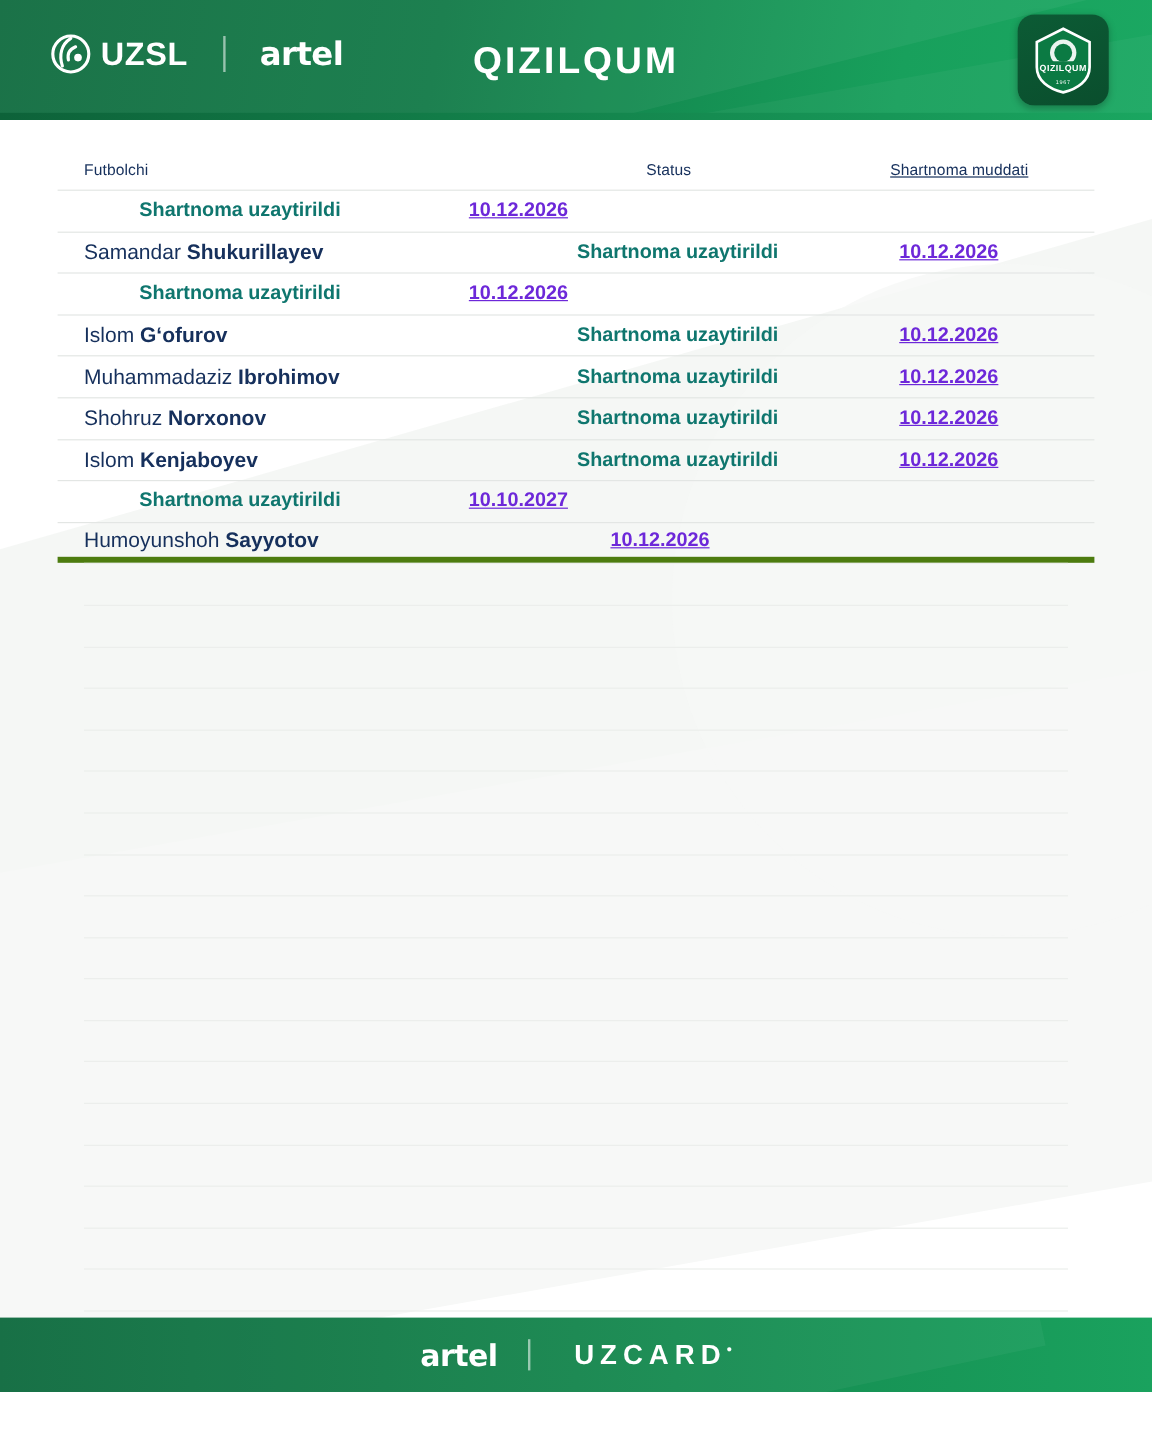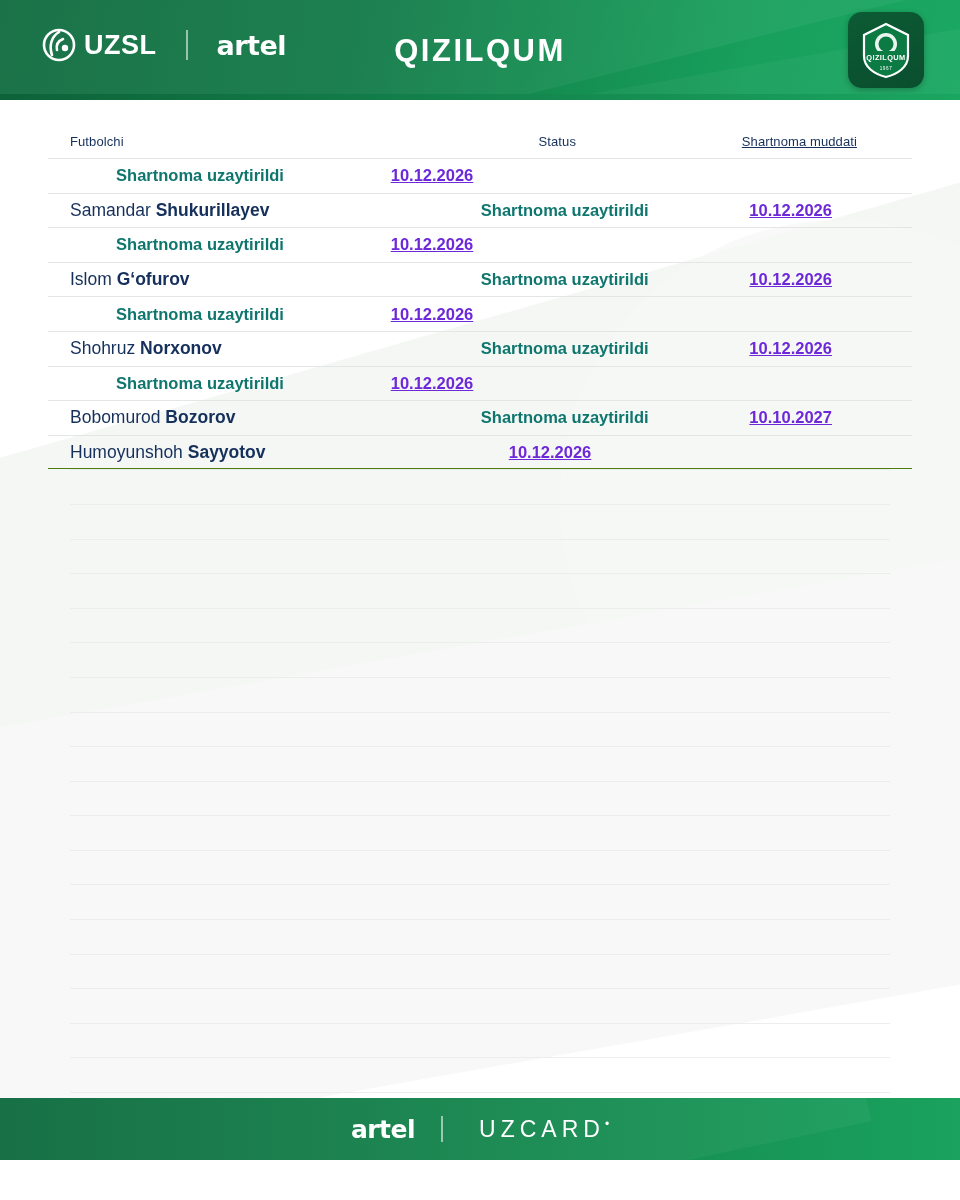--- a/index.html
+++ b/index.html
@@ -165,21 +165,21 @@
   }
   .t-head .th.col-player { text-align: left; }
 
   .t-row {
     display: flex;
     align-items: center;
     height: 34.6px;
     border-top: 1px solid #e3e6e4;
     padding: 0 22px;
   }
-  .t-row:last-child { border-bottom: 1px solid #4d7c0f; }
+  .t-row:last-child { border-bottom: 5px solid #4d7c0f; }
 
   .cell-player {
     font-size: 17.5px;
     color: #16305c;
     font-weight: 400;
     white-space: nowrap;
   }
   .cell-player b { font-weight: 700; }
   .cell-status {
     font-size: 16.5px;
@@ -228,21 +228,21 @@
   }
   .footer-div {
     position: relative;
     width: 2px; height: 26px;
     background: rgba(255,255,255,0.55);
   }
   .footer-uzcard {
     position: relative;
     color: #ffffff;
     font-size: 23px;
-    font-weight: 400;
+    font-weight: 700;
     letter-spacing: 5px;
     margin-left: 10px;
   }
   .footer-uzcard sup { font-size: 12px; letter-spacing: 0; }
 </style>
 </head>
 <body>
 
 <div id="page">
 
@@ -306,34 +306,35 @@
           <div class="t-row">
             <div class="cell-status col-status">Shartnoma uzaytirildi</div>
             <div class="cell-date col-date">10.12.2026</div>
           </div>
           <div class="t-row">
             <div class="cell-player col-player"><span>Islom</span> <b>G‘ofurov</b></div>
             <div class="cell-status col-status">Shartnoma uzaytirildi</div>
             <div class="cell-date col-date">10.12.2026</div>
           </div>
           <div class="t-row">
+            <div class="cell-player col-player"><span>Muhammadaziz</span> <b>Ibrohimov</b></div>
             <div class="cell-status col-status">Shartnoma uzaytirildi</div>
             <div class="cell-date col-date">10.12.2026</div>
           </div>
           <div class="t-row">
             <div class="cell-player col-player"><span>Shohruz</span> <b>Norxonov</b></div>
             <div class="cell-status col-status">Shartnoma uzaytirildi</div>
             <div class="cell-date col-date">10.12.2026</div>
           </div>
           <div class="t-row">
-            <div class="cell-status col-status">Shartnoma uzaytirildi</div>
-            <div class="cell-date col-date">10.12.2026</div>
-          </div>
-          <div class="t-row">
-            <div class="cell-player col-player"><span>Bobomurod</span> <b>Bozorov</b></div>
+            <div class="cell-player col-player"><span>Islom</span> <b>Kenjaboyev</b></div>
+            <div class="cell-status col-status">Shartnoma uzaytirildi</div>
+            <div class="cell-date col-date">10.12.2026</div>
+          </div>
+          <div class="t-row">
             <div class="cell-status col-status">Shartnoma uzaytirildi</div>
             <div class="cell-date col-date">10.10.2027</div>
           </div>
           <div class="t-row">
             <div class="cell-player col-player"><span>Humoyunshoh</span> <b>Sayyotov</b></div>
             <div class="cell-date col-date">10.12.2026</div>
           </div>
         </div>
       <div id="empty-container">
           <div class="empty-row"></div>

